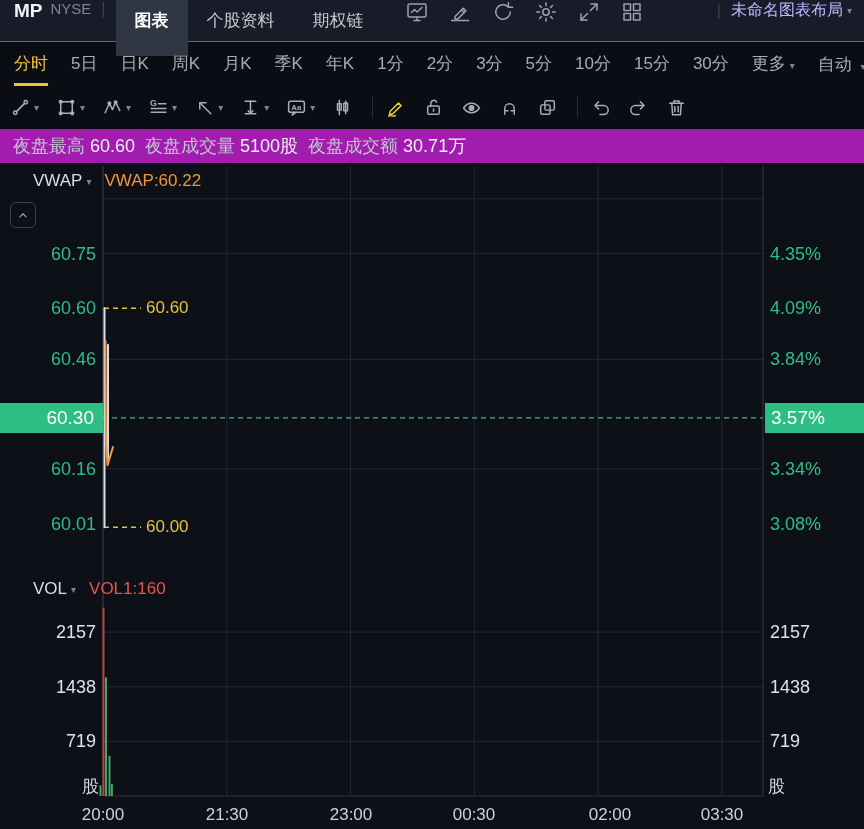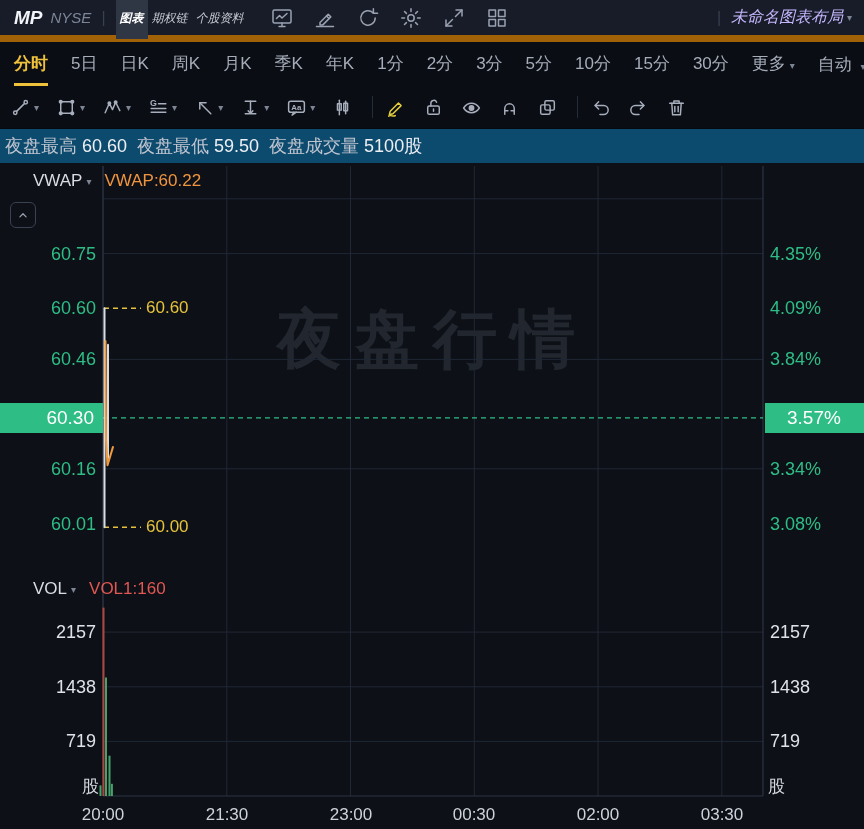--- a/index.html
+++ b/index.html
@@ -2,66 +2,66 @@
 <html><head>
 <meta charset="utf-8">
 <style>
   html,body{margin:0;padding:0;}
   body{
     width:864px;height:829px;overflow:hidden;
     background:#0d1017;color:#d6d9e0;
     font-family:"Liberation Sans","DejaVu Sans",sans-serif;
   }
   
-  .topbar{height:42px;background:#171c28;display:flex;align-items:center;
-    padding:0 12px 0 14px;box-sizing:border-box;border-bottom:7px solid #a16207;font-style:italic;}
+  .topbar{height:42px;background:#171c28;display:flex;align-items:flex-start;
+    padding:0 12px 0 14px;box-sizing:border-box;border-bottom:1px solid #a16207;}
   .symbol{font-size:19px;font-weight:700;color:#f2f4f8;}
   .exchange{font-size:15px;color:#7e8597;margin-left:8px;}
   .v-div{color:#39404f;margin:0 10px;font-size:16px;}
-  .top-tab{font-size:12px;color:#c6cad3;padding:0 4px;height:42px;line-height:42px;cursor:pointer;white-space:nowrap;}
+  .top-tab{font-size:17px;color:#c6cad3;padding:0 19px;height:56px;line-height:42px;cursor:pointer;white-space:nowrap;}
   .top-tab.active{background:#2f3644;color:#ffffff;font-weight:700;}
   .topbar-icons{display:flex;align-items:center;gap:19px;margin-left:22px;}
   .tb-icon{width:24px;height:24px;color:#9aa1b1;cursor:pointer;}
   .tb-icon svg{width:24px;height:24px;stroke:currentColor;fill:none;stroke-width:1.5;stroke-linecap:round;stroke-linejoin:round;}
   .top-right{margin-left:auto;display:flex;align-items:center;}
   .layout-name{font-size:16px;color:#c4b5fd;cursor:pointer;white-space:nowrap;}
   .caret{font-size:10px;color:#7d8494;margin-left:4px;}
   
   .tfbar{height:44px;background:#0a0d14;display:flex;align-items:center;padding:0 14px;}
   .tf-item{font-size:17px;color:#a6adb9;margin-right:23px;height:44px;line-height:44px;position:relative;cursor:pointer;white-space:nowrap;}
-  .tf-item.active{color:#f0c23c;font-weight:700;}
+  .tf-item.active{color:#f0c23c;font-weight:400;}
   .tf-item.active::after{content:"";position:absolute;left:0;right:0;bottom:0;height:3px;background:#f0c23c;}
   .tf-auto{margin-left:auto;margin-right:4px;font-size:17px;color:#a6adb9;cursor:pointer;white-space:nowrap;}
   
   .toolbar{height:42px;background:#0a0d14;display:flex;align-items:center;padding:0 10px;border-bottom:1px solid #060910;}
   .tool{display:flex;align-items:center;color:#a7aebc;margin-right:21px;cursor:pointer;}
   .tool svg{width:21px;height:21px;stroke:currentColor;fill:none;stroke-width:1.4;stroke-linecap:round;stroke-linejoin:round;}
   .tool.active{color:#e6cf3e;}
   .tool .caret{margin-left:3px;}
   .tool-sep{width:1px;height:22px;background:#262d3a;margin:0 12px 0 2px;}
   .g2 .tool{margin-right:17px;}
   
-  .statusbar{height:34px;display:flex;align-items:center;padding:0 5px;font-size:18px;background:#0c4a6e;white-space:nowrap;}
+  .statusbar{height:34px;display:flex;align-items:center;padding:0 13px;font-size:18px;background:#a21caf;white-space:nowrap;}
   .stat{margin-right:10px;}
   .stat .lbl{color:#bfc4cf;}
   .stat .val{color:#edeff3;margin-left:5px;}
   
   .chart{position:relative;height:667px;background:#0d1017;}
   .watermark{position:absolute;left:103px;width:660px;top:133px;text-align:center;
     font-size:64px;font-weight:700;letter-spacing:14px;color:rgba(190,202,220,0.12);z-index:0;pointer-events:none;}
   .chart svg.canvas{position:absolute;left:0;top:0;z-index:1;}
   .labels{position:absolute;left:0;top:0;width:848px;height:667px;z-index:2;pointer-events:none;}
   .axis-lbl{position:absolute;font-size:18px;height:22px;line-height:22px;}
   .price-lbl{left:0;width:96px;text-align:right;color:#2ebd85;}
   .pct-lbl{left:770px;color:#2ebd85;}
   .vol-lbl-l{left:0;width:96px;text-align:right;color:#dfe2e8;}
   .vol-lbl-r{left:770px;color:#dfe2e8;}
   .badge{position:absolute;height:30px;line-height:30px;background:#2ebd85;color:#ffffff;font-size:19px;box-sizing:border-box;}
   .badge-l{left:0;width:103px;text-align:right;padding-right:9px;}
-  .badge-r{left:765px;width:99px;text-align:left;padding-left:22px;}
+  .badge-r{left:765px;width:99px;text-align:left;padding-left:6px;}
   .sess-lbl{position:absolute;left:146px;font-size:17px;height:20px;line-height:20px;color:#e5c23a;}
   .time-lbl{position:absolute;width:64px;text-align:center;font-size:17px;color:#ced2da;top:642px;}
   .unit-lbl{position:absolute;font-size:17px;color:#d5d8df;top:613px;height:22px;line-height:22px;}
   .unit-l{left:0;width:99px;text-align:right;}
   .unit-r{left:768px;}
   .pane-header{position:absolute;display:flex;align-items:center;z-index:3;cursor:pointer;margin-left:19px;}
   .pane-header .ind{font-size:17px;color:#d9dce3;}
   .pane-header .ind-val{font-size:17px;margin-left:13px;}
   .vwap-val{color:#f0953e;}
   .vol-val{color:#e15852;}
@@ -71,22 +71,22 @@
 </style>
 </head>
 <body>
 
 <div class="topbar">
   <span class="symbol">MP</span>
   <span class="exchange">NYSE</span>
   <span class="v-div">|</span>
   <div id="top-tabs" style="display:flex;align-items:center">
       <div class="top-tab active">图表</div>
+      <div class="top-tab">个股资料</div>
       <div class="top-tab">期权链</div>
-      <div class="top-tab">个股资料</div>
     </div>
   <div class="topbar-icons" id="topbar-icons">
       <div class="tb-icon"><svg viewBox="0 0 24 24">
           <rect x="3" y="4" width="18" height="13" rx="1.5"></rect>
           <polyline points="6.5,12.5 9.5,9.5 12,12 17,7.5"></polyline>
           <line x1="9" y1="20.5" x2="15" y2="20.5"></line>
           <line x1="12" y1="17" x2="12" y2="20.5"></line>
         </svg></div>
       <div class="tb-icon"><svg viewBox="0 0 24 24">
           <line x1="3.5" y1="20.5" x2="20.5" y2="20.5"></line>
@@ -265,26 +265,25 @@
         <path d="M7.5 6V3.8h5V6"></path>
         <path d="M5.5 6l.8 11h7.4l.8-11"></path>
         <line x1="8.4" y1="9" x2="8.4" y2="14"></line>
         <line x1="11.6" y1="9" x2="11.6" y2="14"></line>
       </svg>
     </div>
   </div>
 
 <div class="statusbar" id="statusbar">
     <span class="stat"><span class="lbl">夜盘最高</span><span class="val">60.60</span></span>
-    <span class="stat"><span class="lbl">夜盘最低</span><span class="val">59.50</span></span>
     <span class="stat"><span class="lbl">夜盘成交量</span><span class="val">5100股</span></span>
+    <span class="stat"><span class="lbl">夜盘成交额</span><span class="val">30.71万</span></span>
   </div>
 
 <div class="chart" id="chart">
-  <div class="watermark">夜盘行情</div>
 
   <div class="pane-header" style="left:14px;top:8px;">
     <span class="ind">VWAP</span>
     <span class="caret">▾</span>
     <span class="ind-val vwap-val">VWAP:60.22</span>
   </div>
 
   <div class="collapse-btn">
     <svg viewBox="0 0 26 26">
         <polyline points="8,16 13,11 18,16"></polyline>
@@ -346,16 +345,16 @@
       <div class="axis-lbl vol-lbl-l" style="top: 512.757px;">1438</div>
       <div class="axis-lbl vol-lbl-r" style="top: 512.757px;">1438</div>
       <div class="axis-lbl vol-lbl-l" style="top: 567.378px;">719</div>
       <div class="axis-lbl vol-lbl-r" style="top: 567.378px;">719</div>
       <div class="unit-lbl unit-l" style="top: 613px;">股</div>
       <div class="unit-lbl unit-r" style="top: 613px;">股</div>
       <div class="time-lbl" style="top: 642px; left: 71px;">20:00</div>
       <div class="time-lbl" style="top: 642px; left: 195px;">21:30</div>
       <div class="time-lbl" style="top: 642px; left: 319px;">23:00</div>
       <div class="time-lbl" style="top: 642px; left: 442px;">00:30</div>
-      <div class="time-lbl" style="top: 642px; left: 566px;">02:00</div>
+      <div class="time-lbl" style="top: 642px; left: 578px;">02:00</div>
       <div class="time-lbl" style="top: 642px; left: 690px;">03:30</div>
     </div>
 </div>
 
 </body></html>

